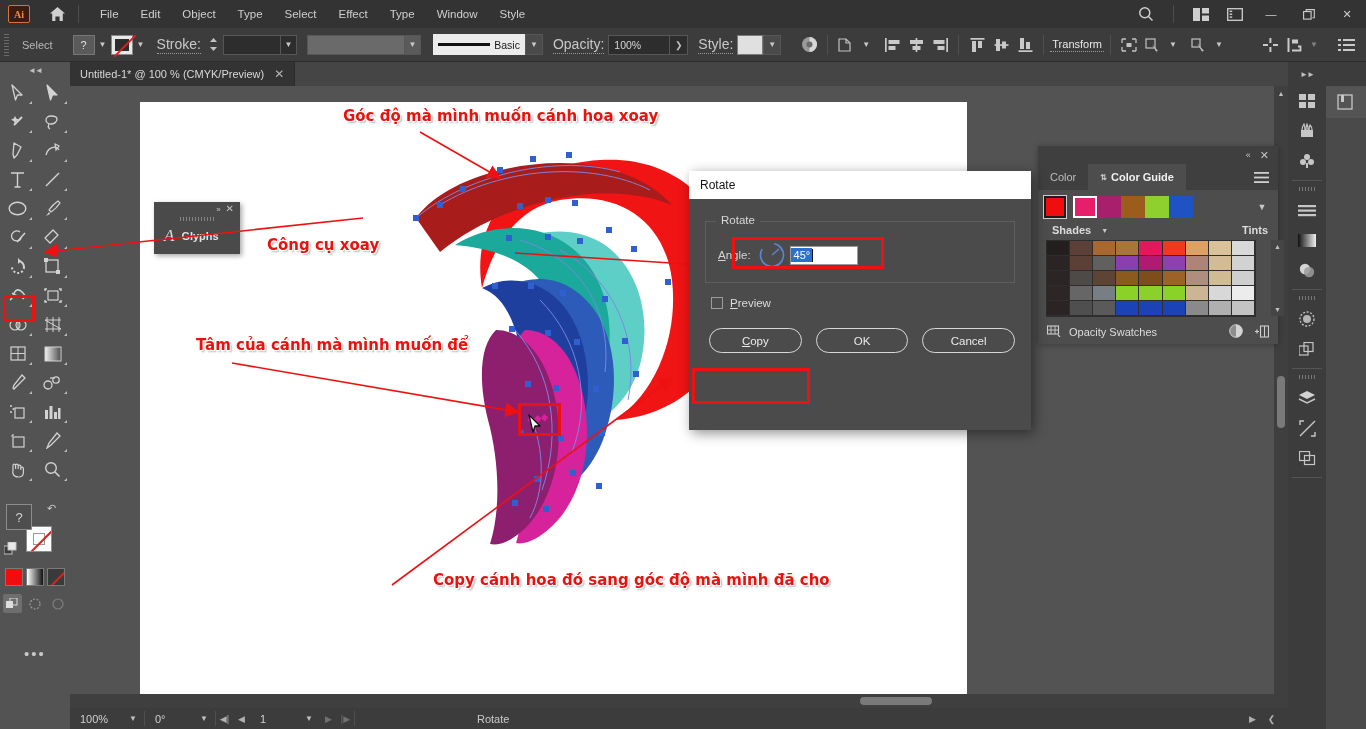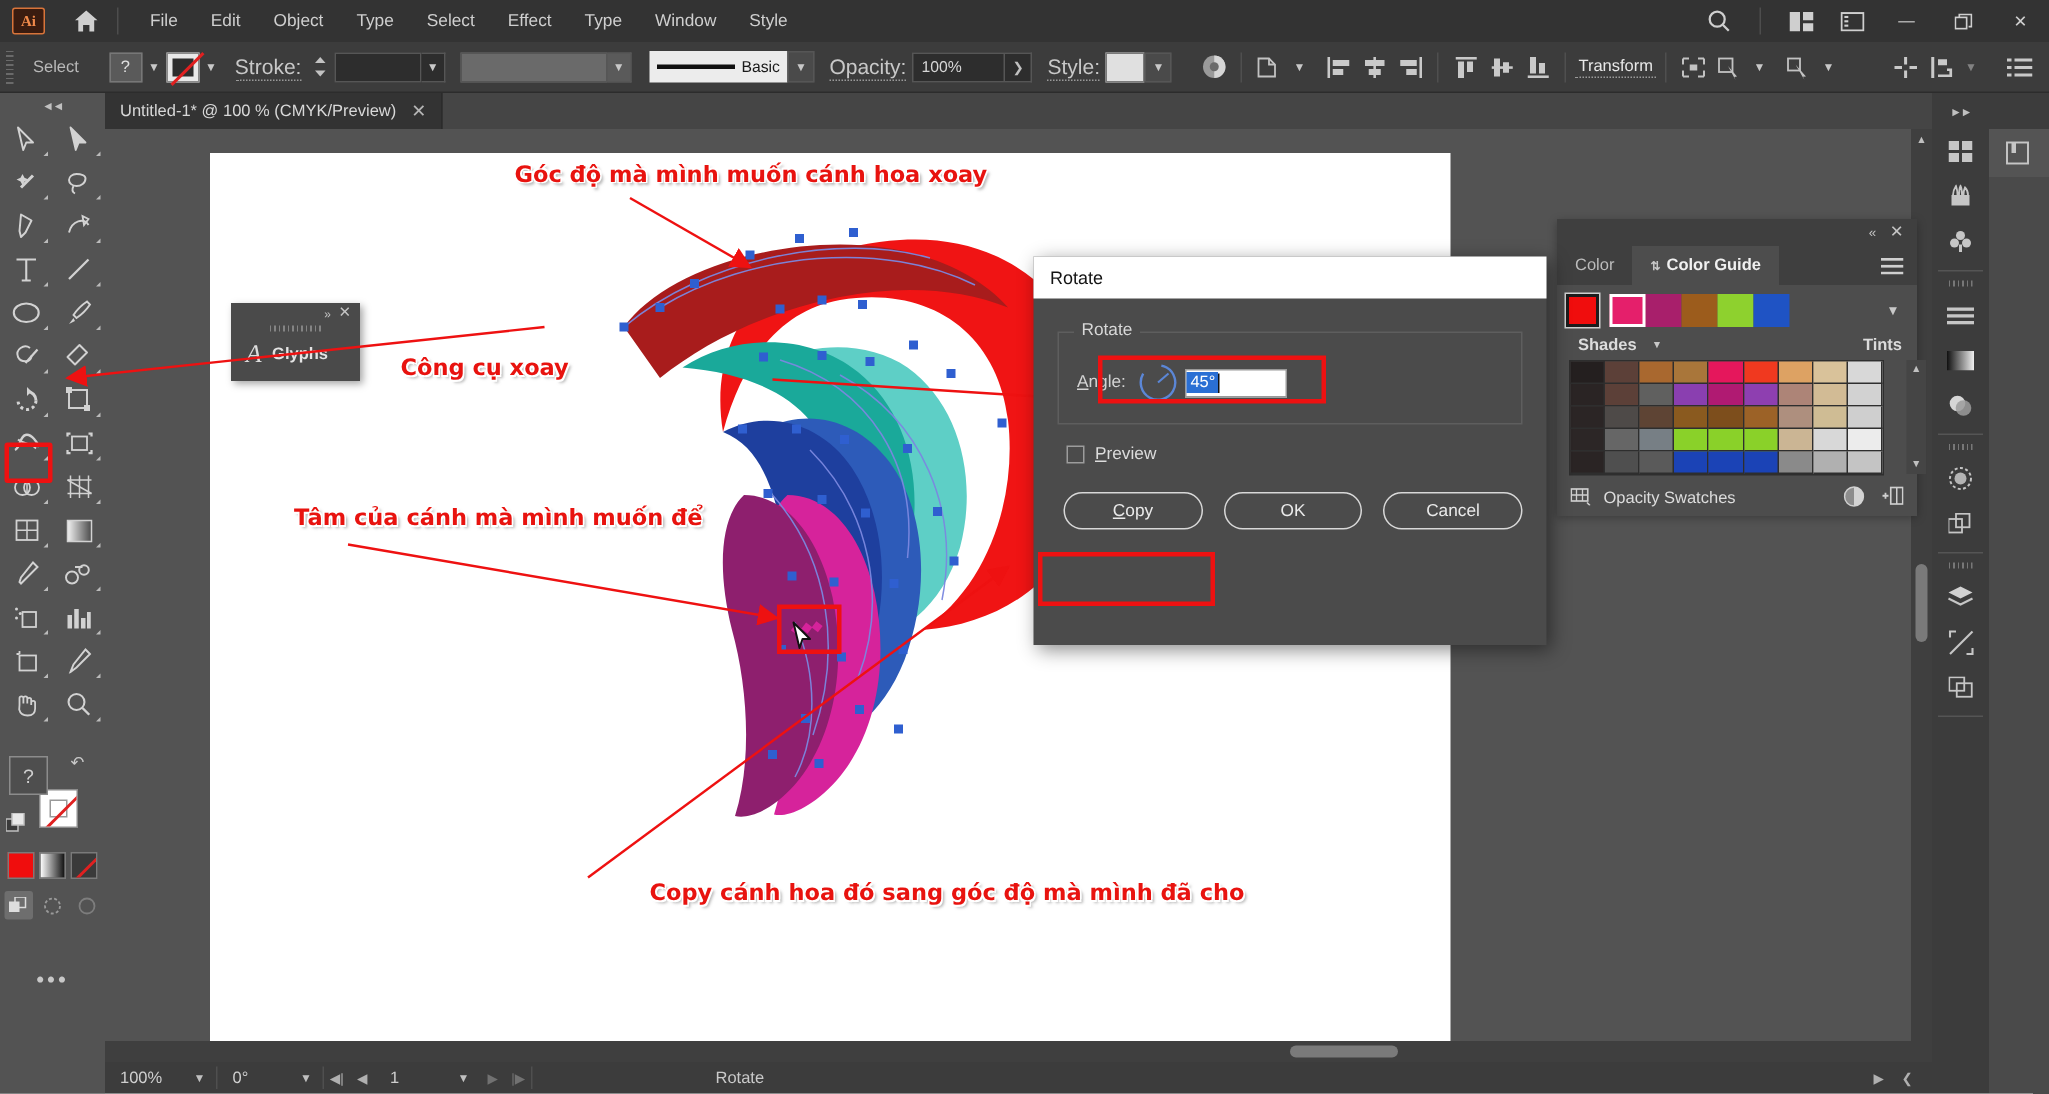--- a/index.html
+++ b/index.html
@@ -861,21 +861,21 @@
   <line x1="420" y1="132" x2="500" y2="178" stroke="#ee1111" stroke-width="1.6" marker-end="url(#ah)"></line>
   <line x1="363" y1="218" x2="45" y2="252" stroke="#ee1111" stroke-width="1.6" marker-end="url(#ah)"></line>
   <line x1="232" y1="363" x2="518" y2="412" stroke="#ee1111" stroke-width="1.6" marker-end="url(#ah)"></line>
   <line x1="392" y1="585" x2="672" y2="378" stroke="#ee1111" stroke-width="1.6" marker-end="url(#ah)"></line>
   <line x1="515" y1="253" x2="718" y2="266" stroke="#ee1111" stroke-width="1.6" marker-end="url(#ah)"></line>
 </svg>
 
 <div class="anno" id="anno0" style="left: 343px; top: 107px; font-size: 15px;">Góc độ mà mình muốn cánh hoa xoay</div>
 <div class="anno" id="anno1" style="left: 267px; top: 236px; font-size: 15px;">Công cụ xoay</div>
 <div class="anno" id="anno2" style="left: 196px; top: 336px; font-size: 15px;">Tâm của cánh mà mình muốn để</div>
-<div class="anno" id="anno3" style="left: 433px; top: 586px; font-size: 15px;">Copy cánh hoa đó sang góc độ mà mình đã cho</div>
+<div class="anno" id="anno3" style="left: 433px; top: 571px; font-size: 15px;">Copy cánh hoa đó sang góc độ mà mình đã cho</div>
 
 <div class="hl-box" style="left:518px; top:403px; width:43px; height:33px;"></div>
 
 <div class="colorguide">
   <div class="cg-topbar">
     <span style="font-size:9px;color:#c4c4c4;letter-spacing:-1px">«</span>
     <span style="font-size:11px;color:#c4c4c4;line-height:1">✕</span>
   </div>
   <div class="cg-tabs">
     <div class="cg-tab">Color</div>

